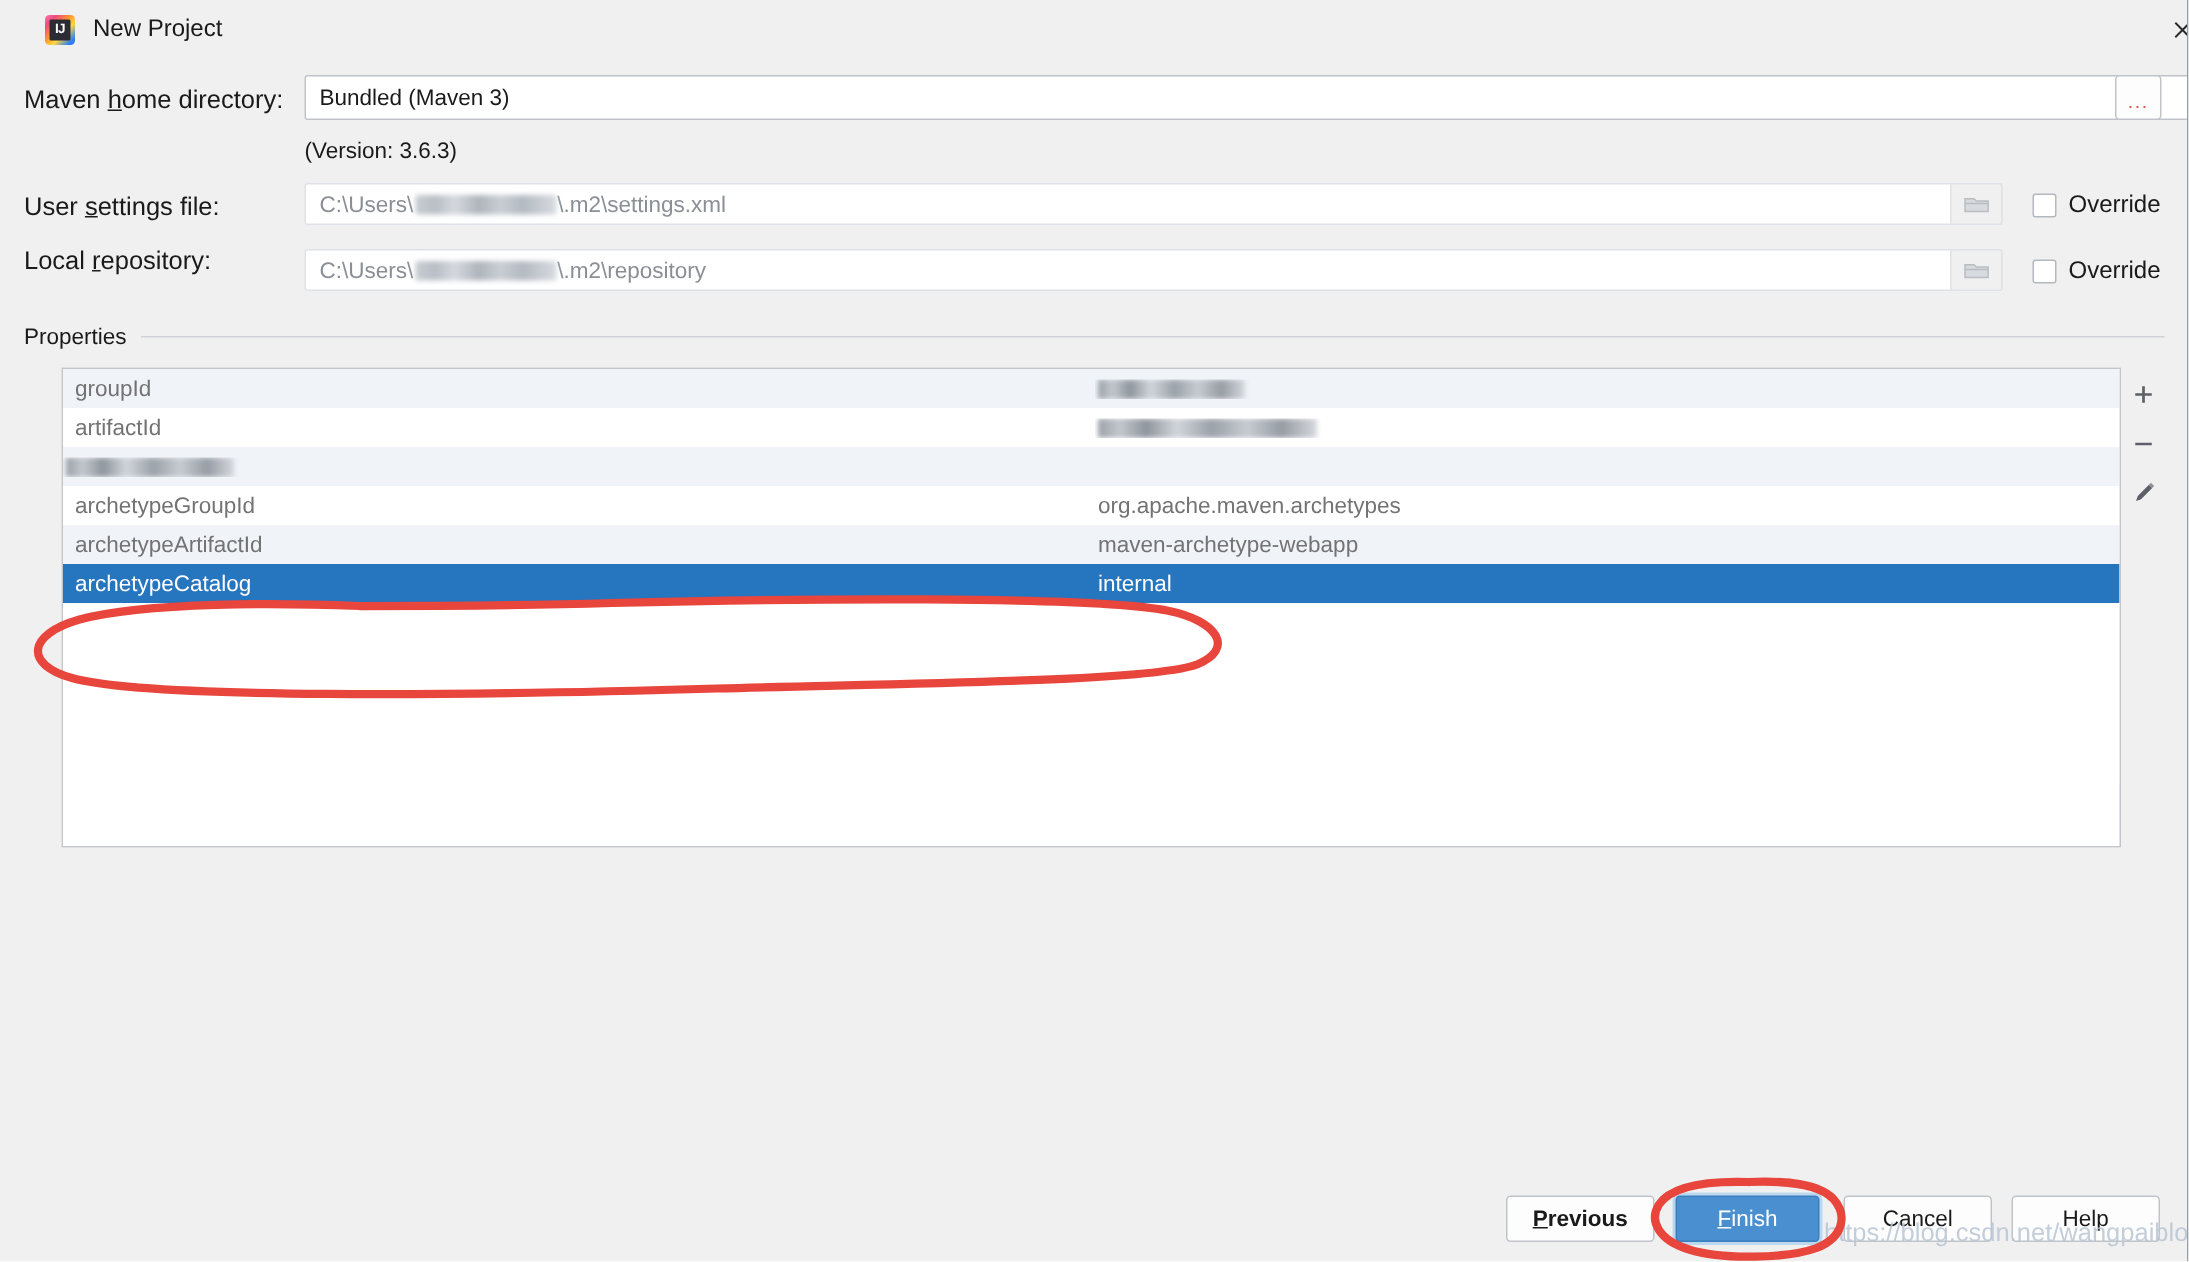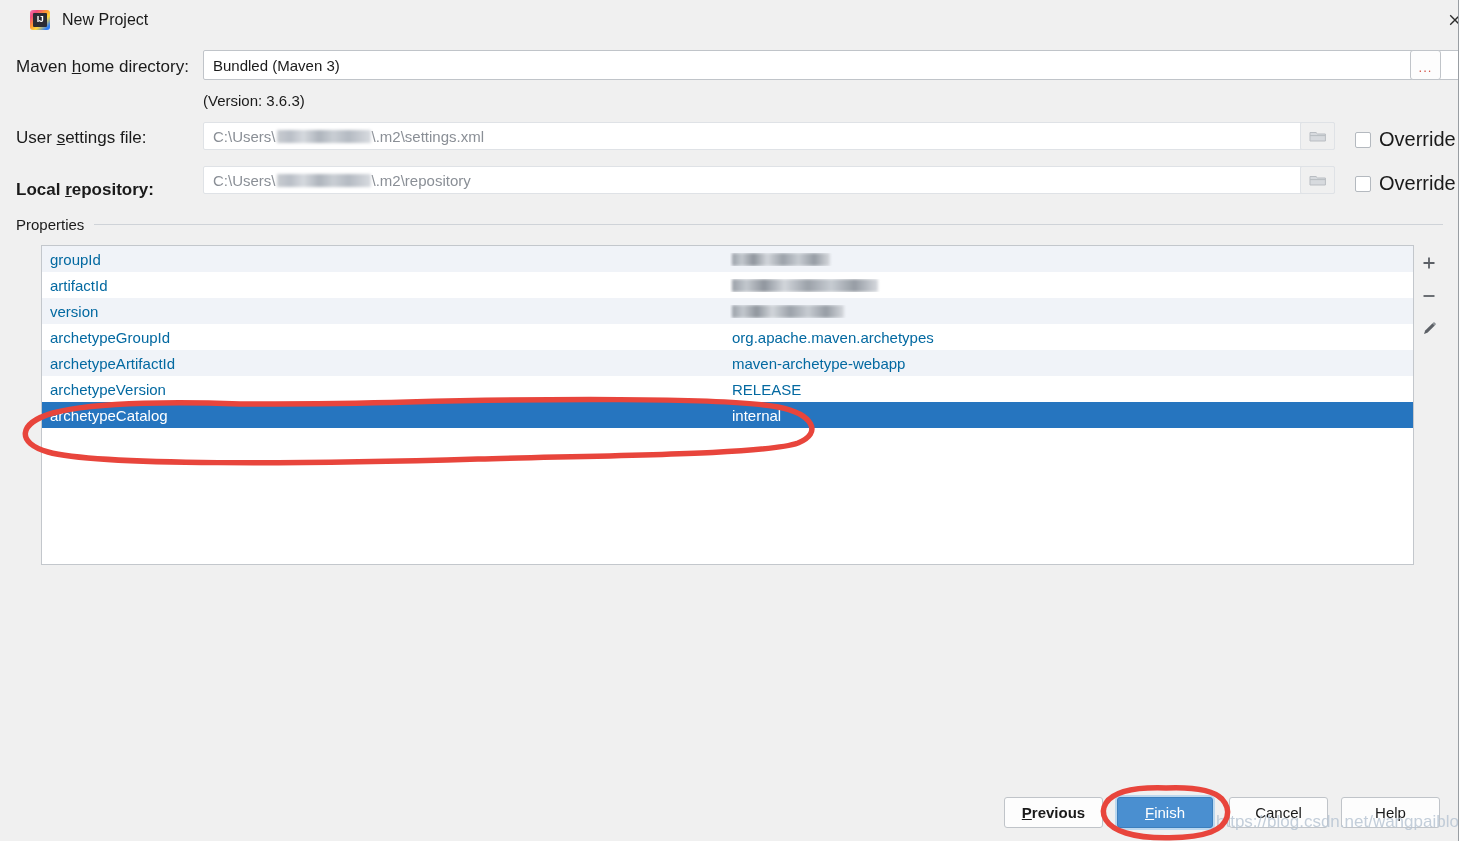--- a/index.html
+++ b/index.html
@@ -190,21 +190,21 @@
   }
   .checkbox {
     width: 16px; height: 16px;
     box-sizing: border-box;
     background: #ffffff;
     border: 1px solid #b4b9bf;
     border-radius: 2px;
   }
   .check-label {
     margin-left: 8px;
-    font-size: 20px;
+    font-size: 16px;
     color: #1a1a1a;
   }
 
   
   #properties-group {
     position: absolute;
     left: 16px; top: 214px;
     width: 1427px; height: 20px;
     display: flex;
     align-items: center;
@@ -230,21 +230,21 @@
     border: 1px solid #c3c7cc;
     background: #ffffff;
     overflow: hidden;
   }
   .trow {
     position: relative;
     height: 26px;
     display: flex;
     align-items: center;
     font-size: 15px;
-    color: #0369a1;
+    color: #737373;
   }
   .trow.odd  { background: #f0f3f8; }
   .trow.even { background: #ffffff; }
   .trow.selected { background: #2675bf; color: #ffffff; }
   .cell-key {
     width: 688px;
     padding-left: 8px;
     box-sizing: border-box;
     white-space: nowrap;
     overflow: hidden;
@@ -375,21 +375,21 @@
     <svg width="18" height="14" viewBox="0 0 18 14" aria-hidden="true">
       <path d="M1 3.5 H7 L8.6 5 H16.4 V12 H1 Z" fill="#d7dade" stroke="#b9bdc2" stroke-width="1"></path>
       <path d="M1 6.6 H16.4" stroke="#b9bdc2" stroke-width="1" fill="none"></path>
     </svg>
   </div>
   <div class="check-row" style="left:1355px; top:128px;">
     <span class="checkbox"></span>
     <span class="check-label">Override</span>
   </div>
 
-  <div class="form-label" style="left:16px; top:180px;font-weight:bold;"><span>Local </span><span class="mn">r</span><span>epository:</span></div>
+  <div class="form-label" style="left:16px; top:164px;"><span>Local </span><span class="mn">r</span><span>epository:</span></div>
 
   <div class="field-disabled" style="left:203px; top:166px; width:1132px; height:28px;">
     <div class="ftext">
       <span>C:\Users\</span>
         <span class="redact" style="width:94px;"></span>
         <span>\.m2\repository</span>
     </div>
   </div>
   <div class="browse-btn" style="left:1300px; top:166px; width:35px; height:28px;">
     <svg width="18" height="14" viewBox="0 0 18 14" aria-hidden="true">
@@ -415,36 +415,31 @@
             <span class="redact-val" style="width: 98px;"></span>
           </div>
         </div>
         <div class="trow even">
           <div class="cell-key">artifactId</div>
           <div class="cell-val">
             <span class="redact-val" style="width: 146px;"></span>
           </div>
         </div>
         <div class="trow odd">
-          <div class="cell-key">version</div>
           <div class="cell-val">
             <span class="redact-val" style="width: 112px;"></span>
           </div>
         </div>
         <div class="trow even">
           <div class="cell-key">archetypeGroupId</div>
           <div class="cell-val">org.apache.maven.archetypes</div>
         </div>
         <div class="trow odd">
           <div class="cell-key">archetypeArtifactId</div>
           <div class="cell-val">maven-archetype-webapp</div>
-        </div>
-        <div class="trow even">
-          <div class="cell-key">archetypeVersion</div>
-          <div class="cell-val">RELEASE</div>
         </div>
         <div class="trow selected">
           <div class="cell-key">archetypeCatalog</div>
           <div class="cell-val">internal</div>
         </div>
       </div>
     <div id="table-filler"></div>
   </div>
 
   <div id="side-toolbar">

